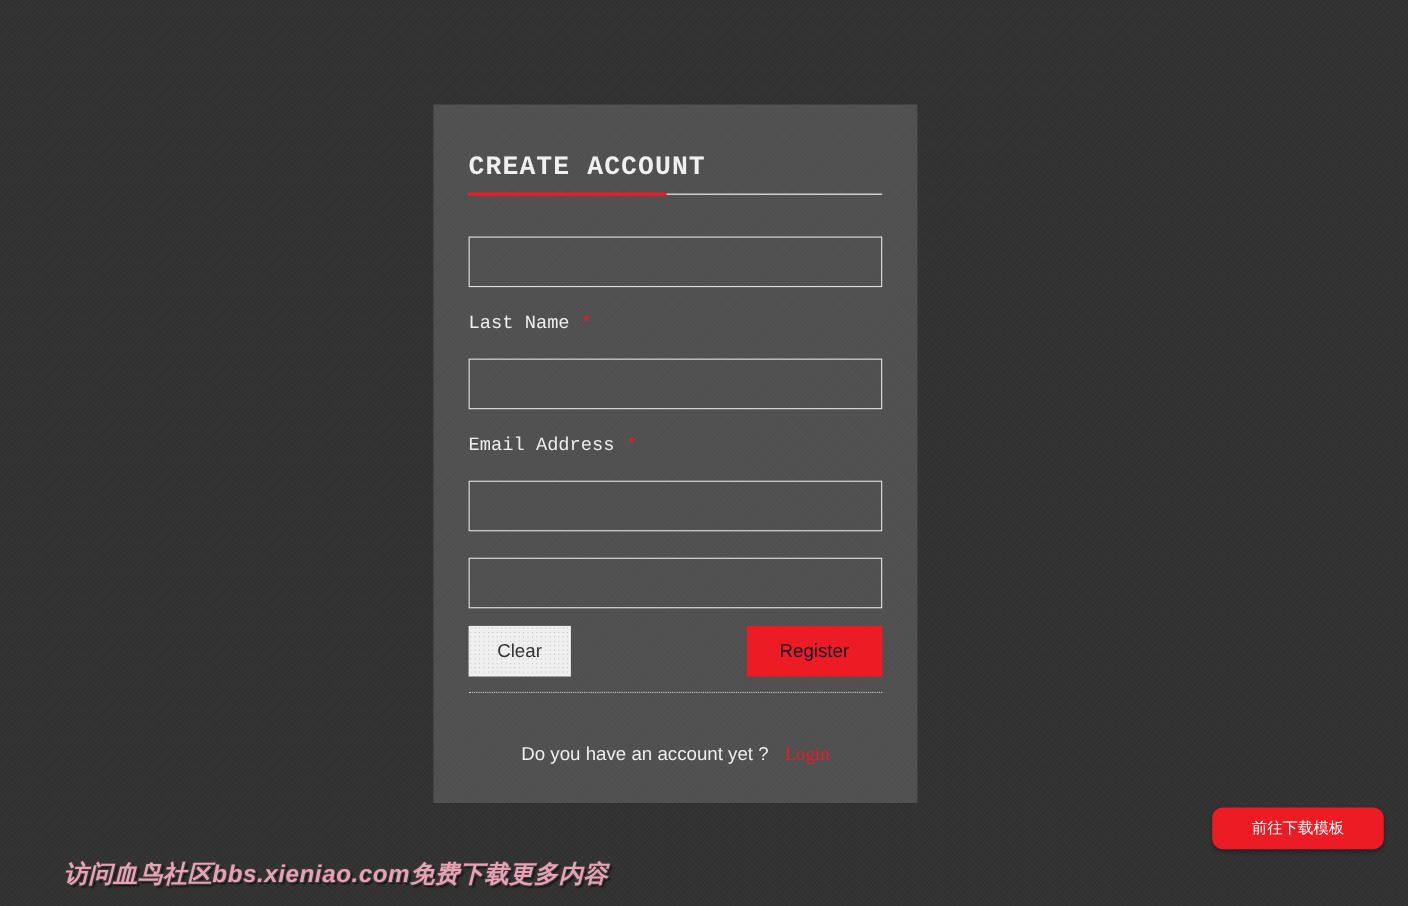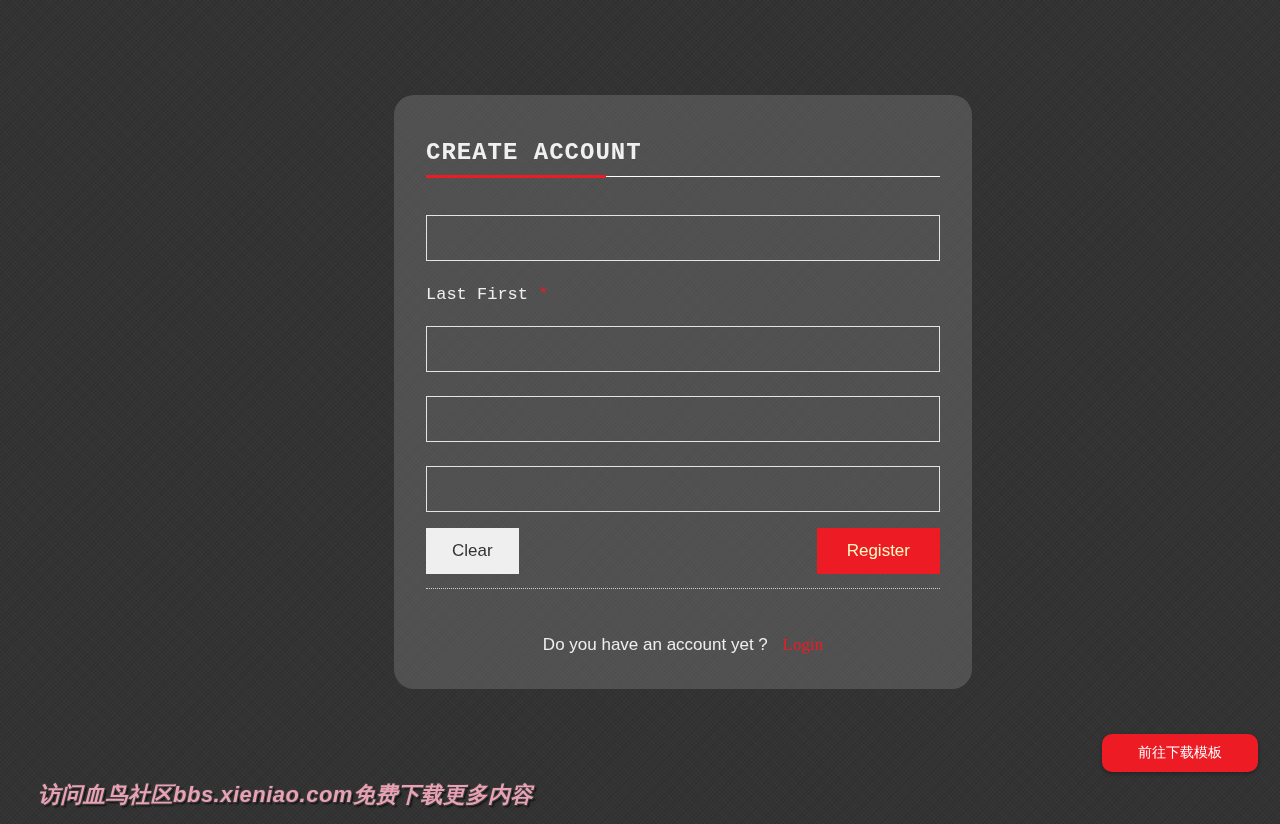--- a/index.html
+++ b/index.html
@@ -15,24 +15,23 @@
       repeating-linear-gradient(-45deg, rgba(0,0,0,0.08) 0 1px, transparent 1px 3px);
     font-family: "Segoe UI", "Helvetica Neue", Arial, sans-serif;
     color: #eeeeee;
     position: relative;
   }
   
   .panel {
     position: absolute;
     left: 394px;
     top: 95px;
-    width: 578px;
+    width: 440px;
     background: rgba(255,255,255,0.15);
     padding: 44px 32px 34px 32px;
-    border-radius: 20px;
   }
   .heading {
     font-family: "Courier New", Courier, monospace;
     font-size: 24px;
     letter-spacing: 1px;
     color: #f0f0f0;
     padding-bottom: 10px;
     border-bottom: 1px solid #ffffff;
     position: relative;
     margin-bottom: 38px;
@@ -82,21 +81,21 @@
     font-family: "Segoe UI","Helvetica Neue",Arial,sans-serif;
   }
   .btn-clear {
     background-color: #efefef;
     background-image: radial-gradient(#b8b8b8 0.6px, transparent 0.6px);
     background-size: 4px 4px;
     color: #333;
   }
   .btn-reg {
     background: #ed1c24;
-    color: #fef9c3;
+    color: #0f172a;
     padding: 0 30px;
   }
   .has-acct {
     text-align: center;
     font-size: 17px;
     color: #eeeeee;
   }
   .login-link {
     color: #ed1c24;
     text-decoration: none;
@@ -115,21 +114,21 @@
     padding: 10px 36px;
     border: none;
     border-radius: 10px;
     cursor: pointer;
     font-family: "Microsoft YaHei","PingFang SC",sans-serif;
     box-shadow: 0 2px 4px rgba(0,0,0,0.3);
   }
   
   .watermark {
     position: absolute;
-    left: 38px;
+    left: 58px;
     bottom: 14px;
     font-family: "Microsoft YaHei","PingFang SC",sans-serif;
     font-size: 22px;
     font-weight: bold;
     font-style: italic;
     color: #e8a2b4;
     text-shadow:
       -1px -1px 0 #3a3a3a,
        1px -1px 0 #3a3a3a,
       -1px  1px 0 #3a3a3a,
@@ -142,25 +141,29 @@
 </style>
 </head>
 <body>
 
 <div class="panel">
   <h1 class="heading">CREATE ACCOUNT</h1>
 
   <input class="ti" type="text" value="" style="">
 
   <label class="field-label">
-    <span>Last First</span>
+    <span>Last Name</span>
     <span class="req">*</span>
   </label>
   <input class="ti" type="text" value="" style="">
 
+  <label class="field-label">
+    <span>Email Address</span>
+    <span class="req">*</span>
+  </label>
   <input class="ti" type="text" value="" style="">
 
   <input class="ti" type="password" style="margin-bottom: 16px;" value="">
 
   <div class="row">
     <button class="btn btn-clear">Clear</button>
     <button class="btn btn-reg">Register</button>
   </div>
 
   <p class="has-acct">

